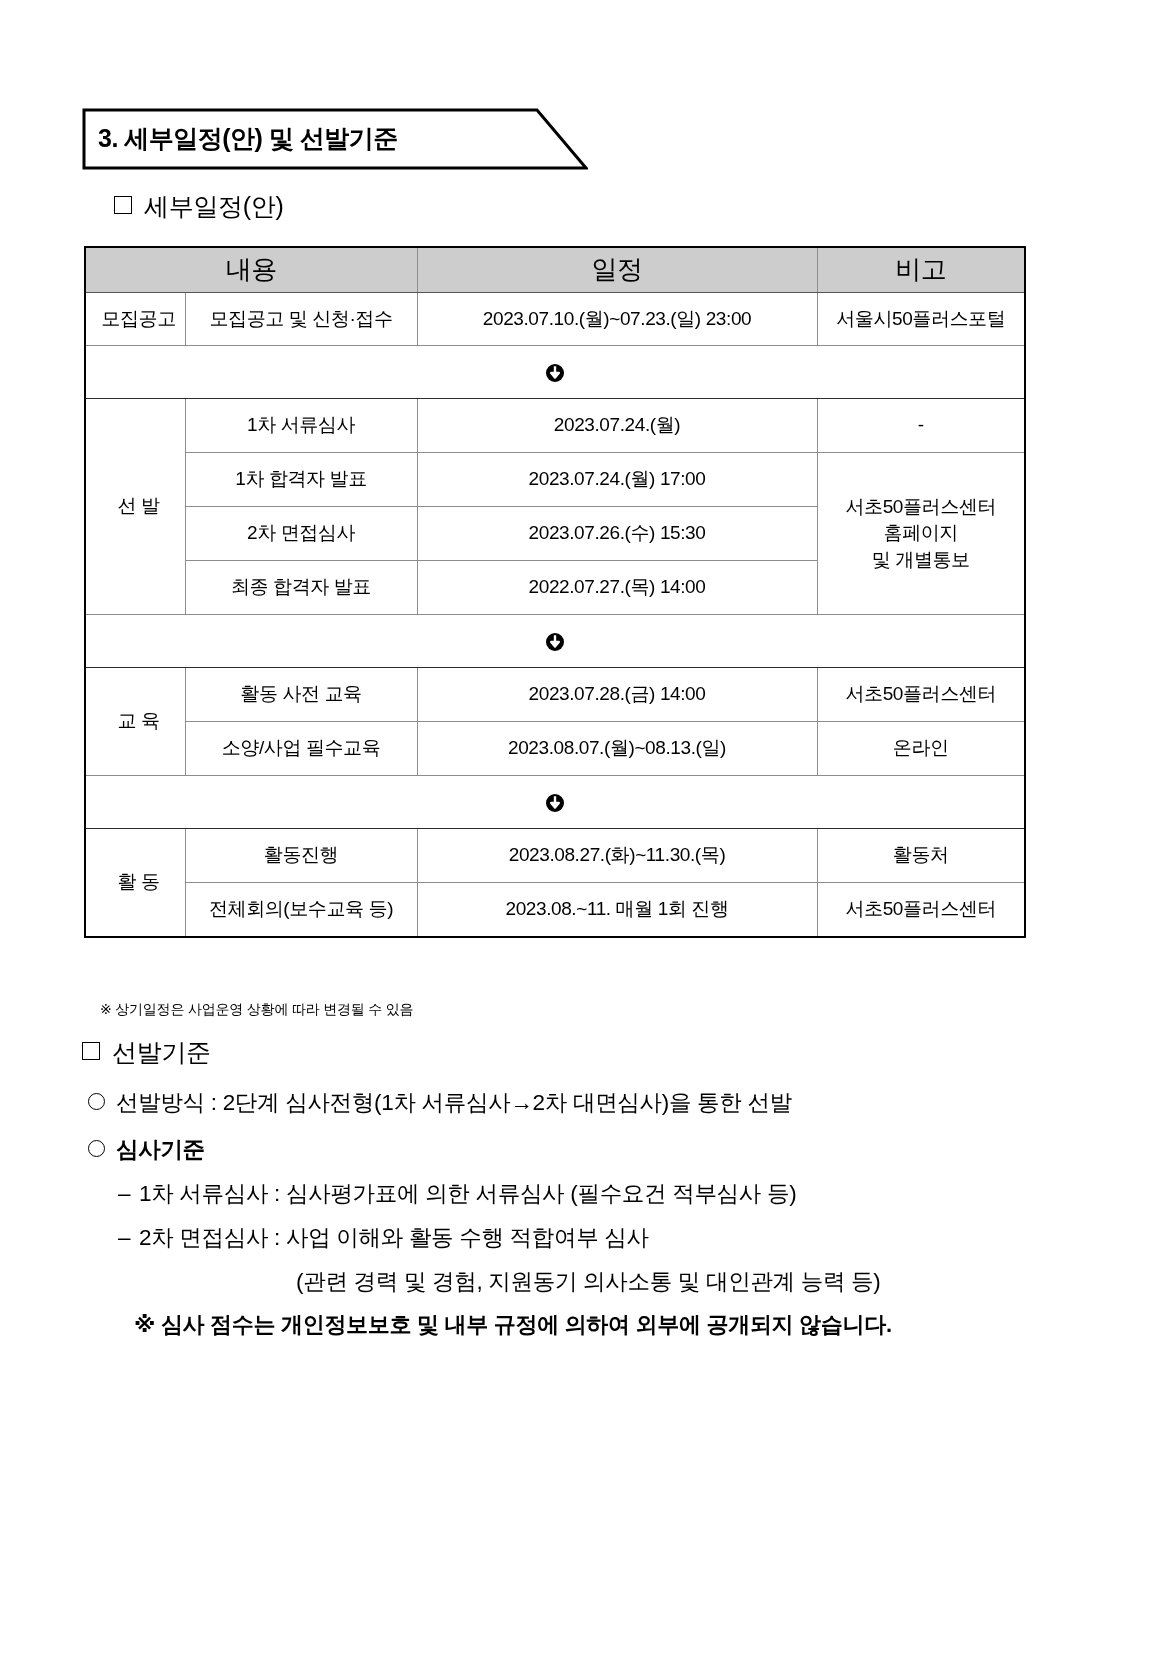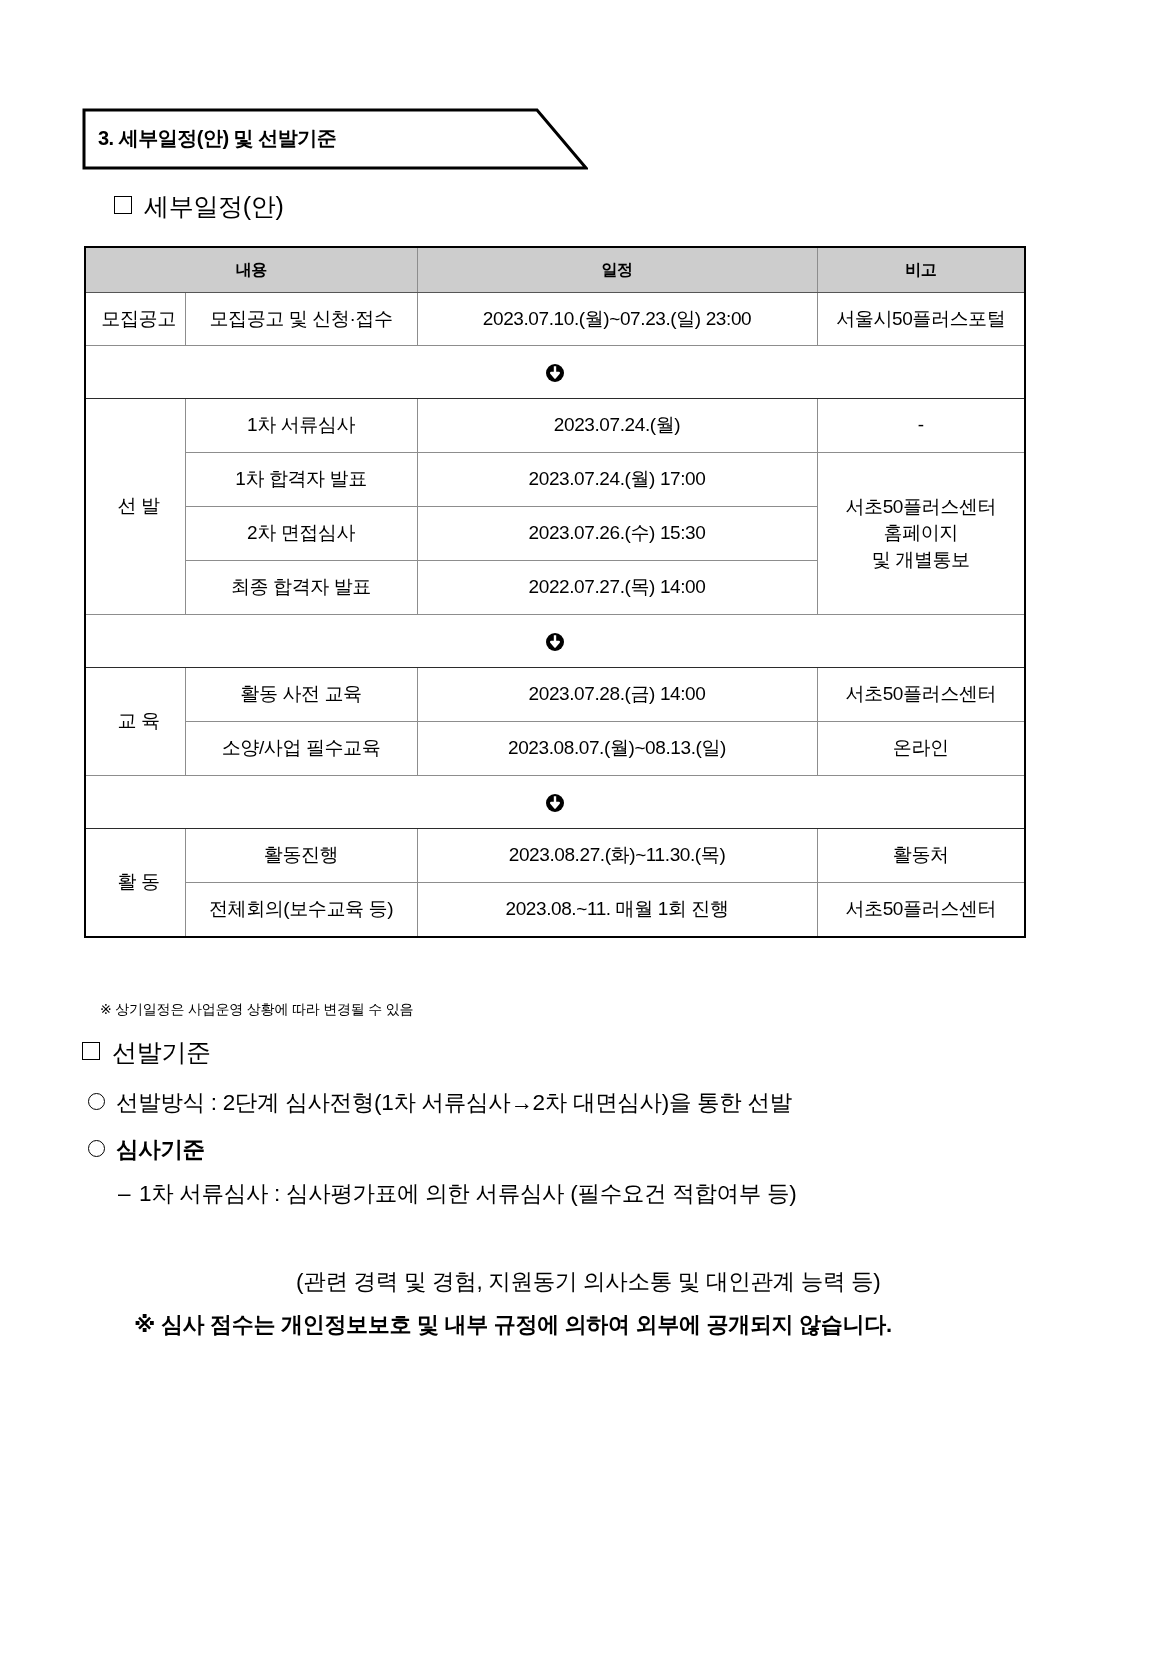--- a/index.html
+++ b/index.html
@@ -35,21 +35,21 @@
   .banner-svg {
     position: absolute;
     left: 0;
     top: 0;
   }
   .banner-title {
     position: absolute;
     left: 16px;
     top: 50%;
     transform: translateY(-52%);
-    font-size: 20px;
+    font-size: 25px;
     font-weight: bold;
     letter-spacing: -0.5px;
     white-space: nowrap;
     font-family: "Liberation Sans", "DejaVu Sans", sans-serif;
   }
 
   
   .sub-head {
     position: absolute;
     font-size: 25px;
@@ -86,23 +86,23 @@
     text-align: center;
     vertical-align: middle;
     font-size: 19px;
     font-weight: normal;
     padding: 0;
     letter-spacing: -0.4px;
     line-height: 1.38;
   }
   table.schedule th {
     background: #cdcdcd;
-    font-weight: bold;
+    font-weight: normal;
     height: 44px;
-    font-size: 16px;
+    font-size: 26px;
     border-bottom: 1.6px solid #555;
   }
   .col-cat  { width: 100px; }
   .col-item { width: 232px; }
   .col-date { width: 400px; }
   .col-note { width: 208px; }
 
   td.cat {
     font-weight: normal;
     font-size: 20px;
@@ -313,23 +313,26 @@
 
   <div class="crit-line" id="crit-method">
     <span class="circ"></span><span>선발방식 : 2단계 심사전형(1차 서류심사→2차 대면심사)을 통한 선발</span>
   </div>
 
   <div class="crit-line" id="crit-standard">
     <span class="circ"></span><span>심사기준</span>
   </div>
 
   <div class="crit-line" id="crit-first">
-    <span class="dashmark">–</span><span>1차 서류심사 : 심사평가표에 의한 서류심사 (필수요건 적합여부 등)</span>
-  </div>
-
+    <span class="dashmark">–</span><span>1차 서류심사 : 심사평가표에 의한 서류심사 (필수요건 적부심사 등)</span>
+  </div>
+
+  <div class="crit-line" id="crit-second">
+    <span class="dashmark">–</span><span>2차 면접심사 : 사업 이해와 활동 수행 적합여부 심사</span>
+  </div>
 
   <div class="crit-line" id="crit-second-2">
     <span>(관련 경력 및 경험, 지원동기 의사소통 및 대인관계 능력 등)</span>
   </div>
 
   <div class="crit-final">※ 심사 점수는 개인정보보호 및 내부 규정에 의하여 외부에 공개되지 않습니다.</div>
 
 </div>
 
 </body></html>

